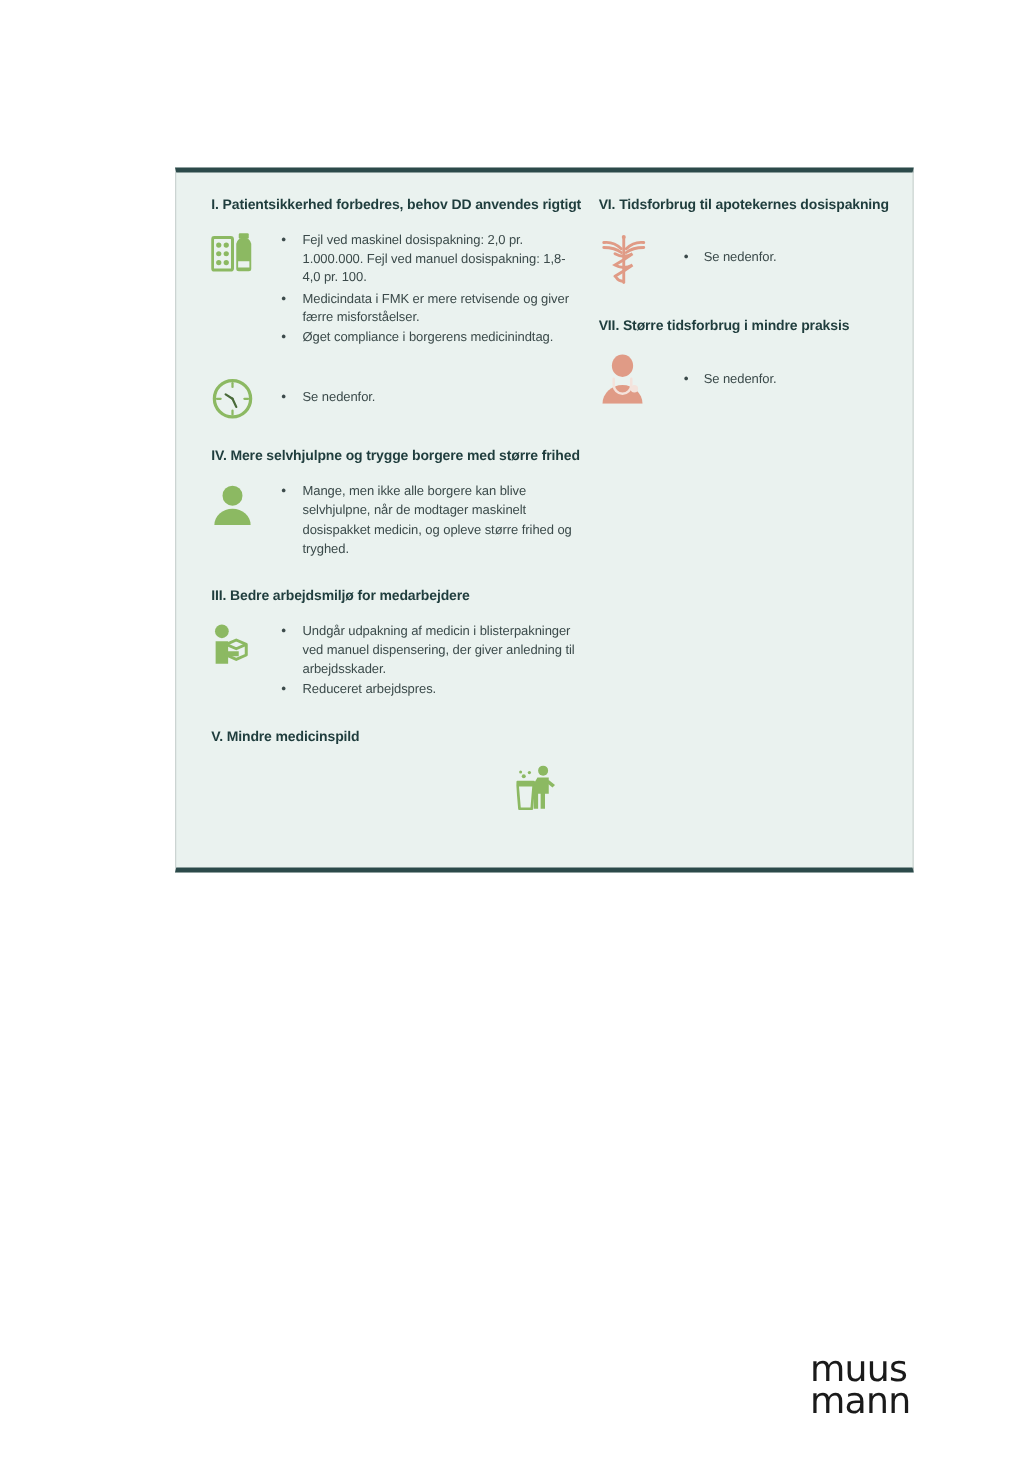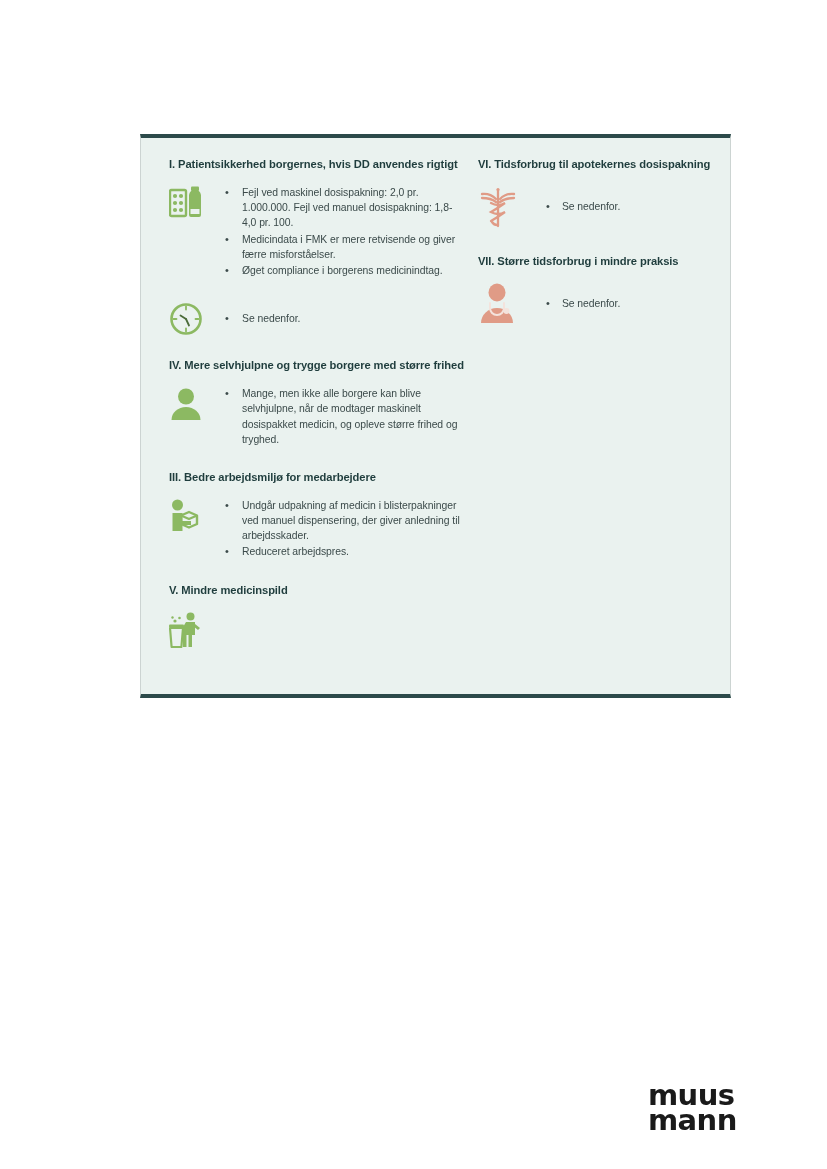--- a/index.html
+++ b/index.html
@@ -56,20 +56,21 @@
     line-height: 1.25;
     margin: 0 0 14px 0;
     white-space: nowrap;
   }
 
   .section-body {
     display: flex;
     flex-direction: row;
     align-items: flex-start;
     margin-bottom: 22px;
+    justify-content: flex-end;
   }
   .icon-slot {
     width: 52px;
     min-width: 52px;
     display: flex;
     justify-content: flex-start;
     align-items: flex-start;
     padding-top: 1px;
   }
   .icon-slot svg { display: block; }
@@ -109,36 +110,36 @@
 
   
   #brand-logo {
     position: absolute;
     left: 648px;
     top: 1083px;
     width: 86px;
     line-height: 0.86;
     color: #1a1a1a;
     font-family: "DejaVu Sans", sans-serif;
-    font-weight: bold;
+    font-weight: normal;
     font-size: 29px;
     letter-spacing: -0.6px;
   }
   #brand-logo .logo-line { display: block; }
 </style>
 </head>
 <body>
 
 <div id="benefits-panel">
   <div class="panel-columns">
 
     <div class="col col-left">
 
       <div class="section">
-        <div class="section-title">I. Patientsikkerhed borgernes, hvis DD anvendes rigtigt</div>
+        <div class="section-title">I. Patientsikkerhed forbedres, behov DD anvendes rigtigt</div>
         <div class="section-body">
           <div class="icon-slot">
             <svg width="36" height="34" viewBox="0 0 36 34" aria-hidden="true">
               <g fill="#8cb962">
                 <rect x="1" y="4" width="16" height="26" rx="1.5" fill="none" stroke="#8cb962" stroke-width="2.4"></rect>
                 <circle cx="6" cy="10" r="2.1"></circle>
                   <circle cx="12" cy="10" r="2.1"></circle>
                 <circle cx="6" cy="17" r="2.1"></circle>
                   <circle cx="12" cy="17" r="2.1"></circle>
                 <circle cx="6" cy="24" r="2.1"></circle>

